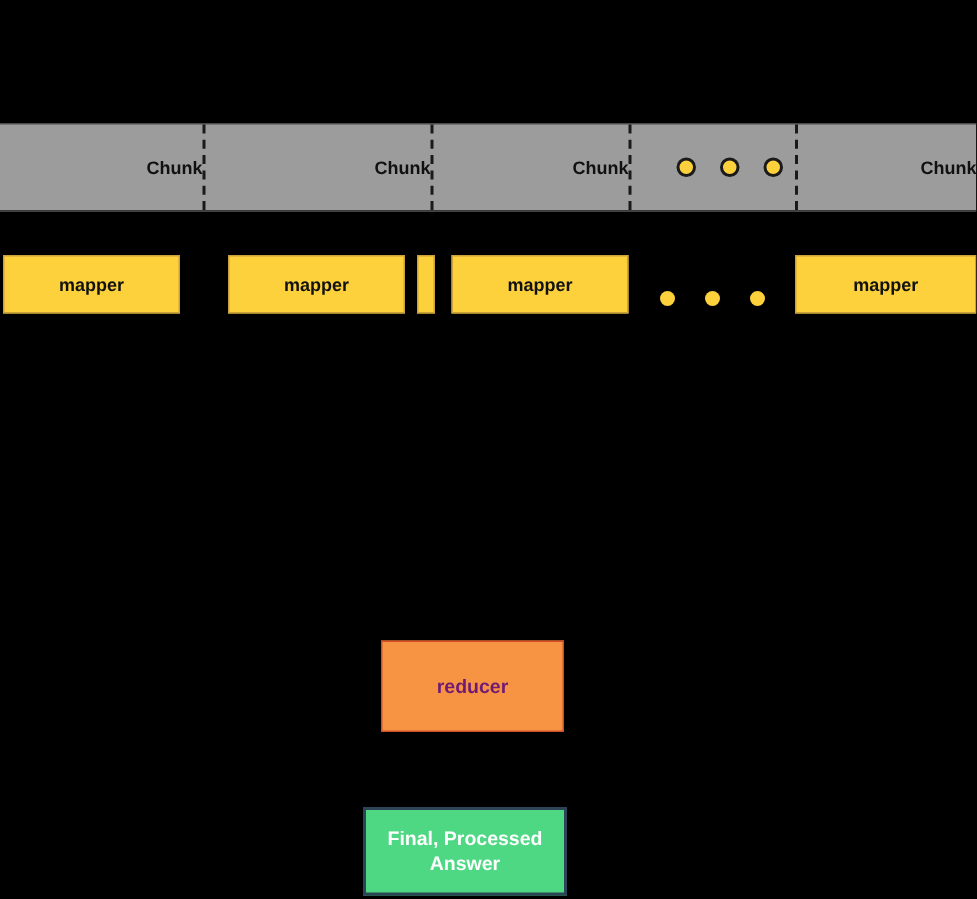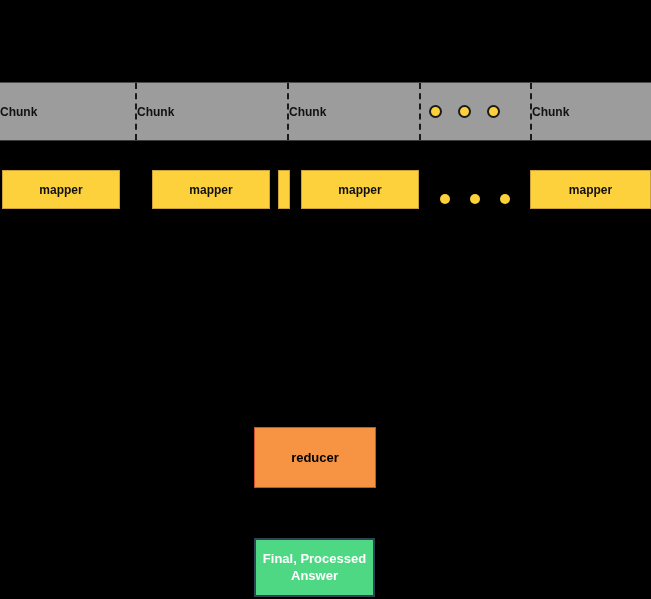--- a/index.html
+++ b/index.html
@@ -25,21 +25,21 @@
     height: 59px;
     background: #9C9C9C;
     border-top: 1px solid #4a4a4a;
     border-bottom: 1px solid #3a3a3a;
     box-sizing: border-box;
     display: flex;
   }
   .chunk-section {
     display: flex;
     align-items: center;
-    justify-content: flex-start;
+    justify-content: flex-end;
     font-weight: bold;
     font-size: 12px;
     color: #111111;
     box-sizing: border-box;
   }
   .chunk-section.divided { border-left: 2px dashed #1a1a1a; }
   .cs1 { width: 135px; }
   .cs2 { width: 152px; }
   .cs3 { width: 132px; }
   .cs4 { width: 111px; }
@@ -100,29 +100,29 @@
     width: 122px;
     height: 61px;
     background: #F79443;
     border: 1px solid #D14F28;
     box-sizing: border-box;
     display: flex;
     align-items: center;
     justify-content: center;
     font-weight: bold;
     font-size: 13px;
-    color: #000000;
+    color: #701a75;
   }
 
   
   .final-answer {
     position: absolute;
-    left: 254px;
+    left: 242px;
     top: 538px;
-    width: 121px;
+    width: 136px;
     height: 59px;
     background: #4ED883;
     border: 2px solid #2D4356;
     box-sizing: border-box;
     display: flex;
     align-items: center;
     justify-content: flex-start;
     text-align: center;
     font-weight: bold;
     font-size: 13px;

